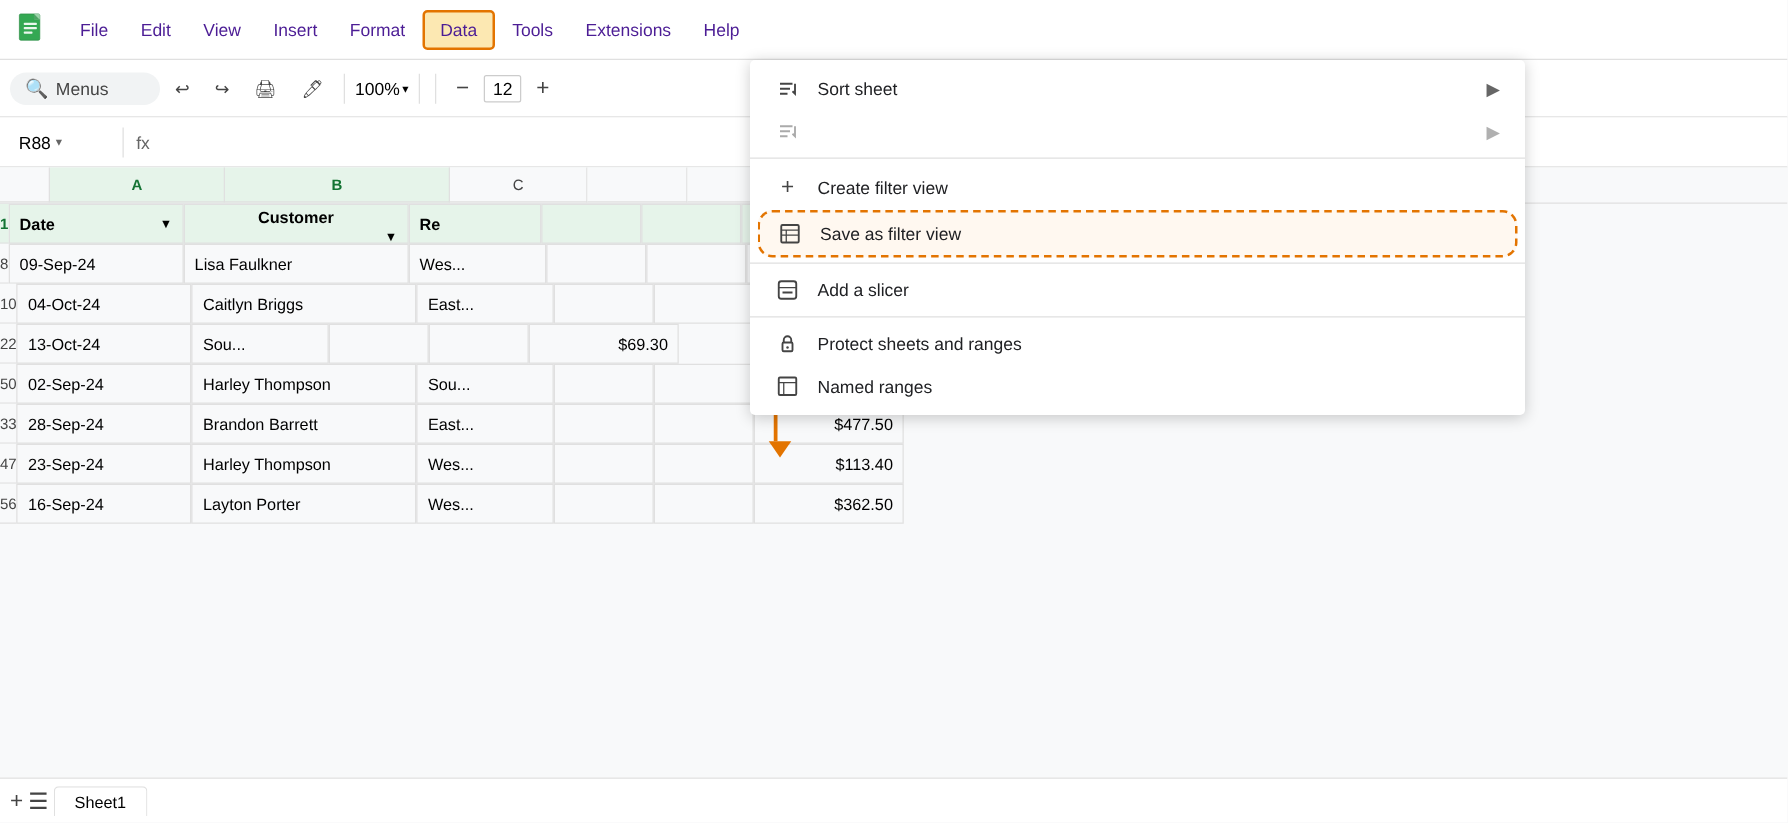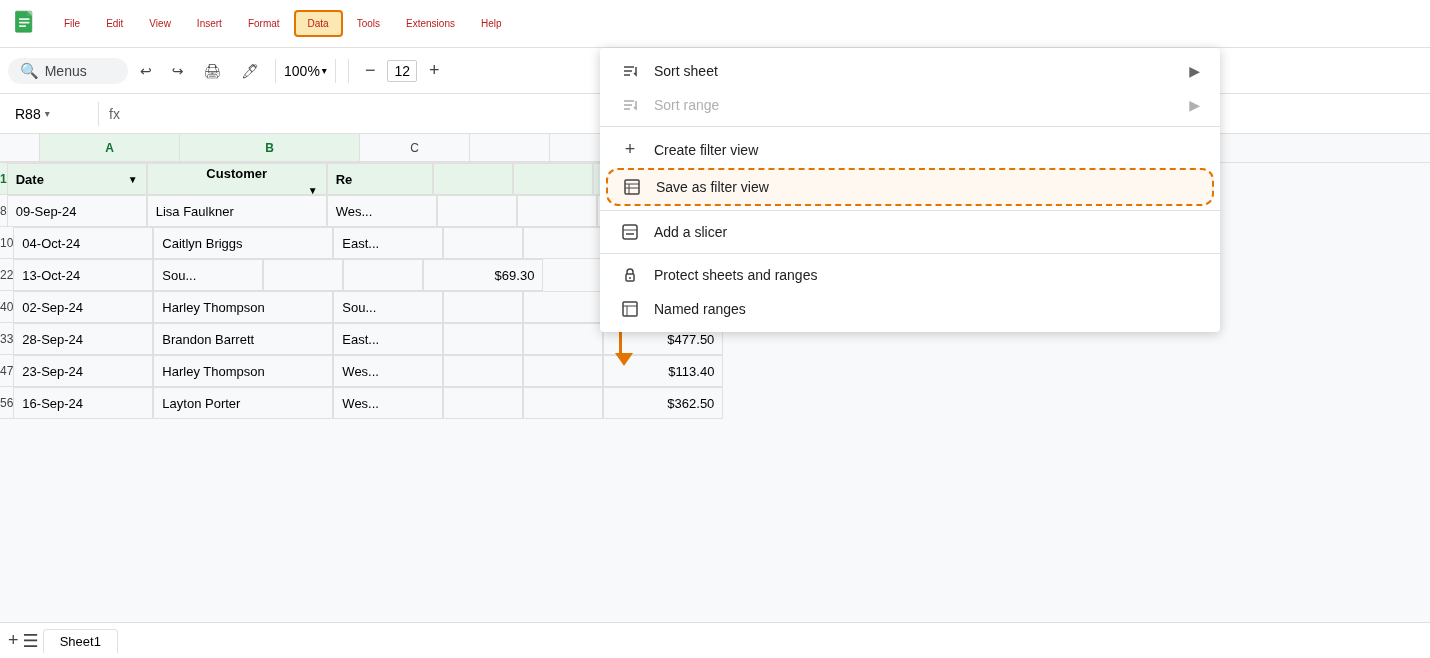--- a/index.html
+++ b/index.html
@@ -36,22 +36,22 @@
     }
     .menu-items {
       display: flex;
       align-items: center;
       gap: 2px;
     }
     .menu-item {
       padding: 6px 12px;
       border-radius: 4px;
       cursor: pointer;
-      color: #b91c1c;
-      font-size: 10px;
+      color: #4c1d95;
+      font-size: 14px;
     }
     .menu-item.active {
       background: #fce8b2;
       border: 2px solid #e37400;
     }
 
     
     .toolbar {
       display: flex;
       align-items: center;
@@ -372,21 +372,21 @@
     </div>
     <div style="display:flex;">
       <div class="row-header">22</div>
       <div style="width:140px;height:32px;border:1px solid #e0e0e0;padding:2px 8px;font-size:13px;display:flex;align-items:center;">13-Oct-24</div>
       <div style="width:110px;height:32px;border:1px solid #e0e0e0;padding:2px 8px;font-size:13px;display:flex;align-items:center;">Sou...</div>
       <div style="width:80px;height:32px;border:1px solid #e0e0e0;"></div>
       <div style="width:80px;height:32px;border:1px solid #e0e0e0;"></div>
       <div style="width:120px;height:32px;border:1px solid #e0e0e0;padding:2px 8px;font-size:13px;text-align:right;display:flex;align-items:center;justify-content:flex-end;">$69.30</div>
     </div>
     <div style="display:flex;">
-      <div class="row-header">40</div>
+      <div class="row-header">50</div>
       <div style="width:140px;height:32px;border:1px solid #e0e0e0;padding:2px 8px;font-size:13px;display:flex;align-items:center;">02-Sep-24</div>
       <div style="width:180px;height:32px;border:1px solid #e0e0e0;padding:2px 8px;font-size:13px;display:flex;align-items:center;">Harley Thompson</div>
       <div style="width:110px;height:32px;border:1px solid #e0e0e0;padding:2px 8px;font-size:13px;display:flex;align-items:center;">Sou...</div>
       <div style="width:80px;height:32px;border:1px solid #e0e0e0;"></div>
       <div style="width:80px;height:32px;border:1px solid #e0e0e0;"></div>
       <div style="width:120px;height:32px;border:1px solid #e0e0e0;padding:2px 8px;font-size:13px;text-align:right;display:flex;align-items:center;justify-content:flex-end;">$272.50</div>
     </div>
     <div style="display:flex;">
       <div class="row-header">33</div>
       <div style="width:140px;height:32px;border:1px solid #e0e0e0;padding:2px 8px;font-size:13px;display:flex;align-items:center;">28-Sep-24</div>
@@ -441,21 +441,20 @@
 
     <div class="dropdown-item disabled">
       <span class="icon-placeholder disabled">
         <svg width="18" height="18" viewBox="0 0 18 18">
             <line x1="3" y1="5" x2="13" y2="5" stroke="#aaa" stroke-width="1.5"></line>
             <line x1="3" y1="9" x2="11" y2="9" stroke="#aaa" stroke-width="1.5"></line>
             <line x1="3" y1="13" x2="9" y2="13" stroke="#aaa" stroke-width="1.5"></line>
             <polyline points="15,5 15,13 13,11" stroke="#aaa" stroke-width="1.5" fill="none"></polyline>
           </svg>
       </span>
-      <span class="item-label">Sort range</span>
       <span class="chevron-right" style="color:#b0b0b0;">▶</span>
     </div>
     <div class="dropdown-separator"></div>
 
 
     <div class="dropdown-item">
       <span class="icon-placeholder" style="font-size:18px;font-weight:300;color:#444;">+</span>
       <span class="item-label">Create filter view</span>
     </div>
 

